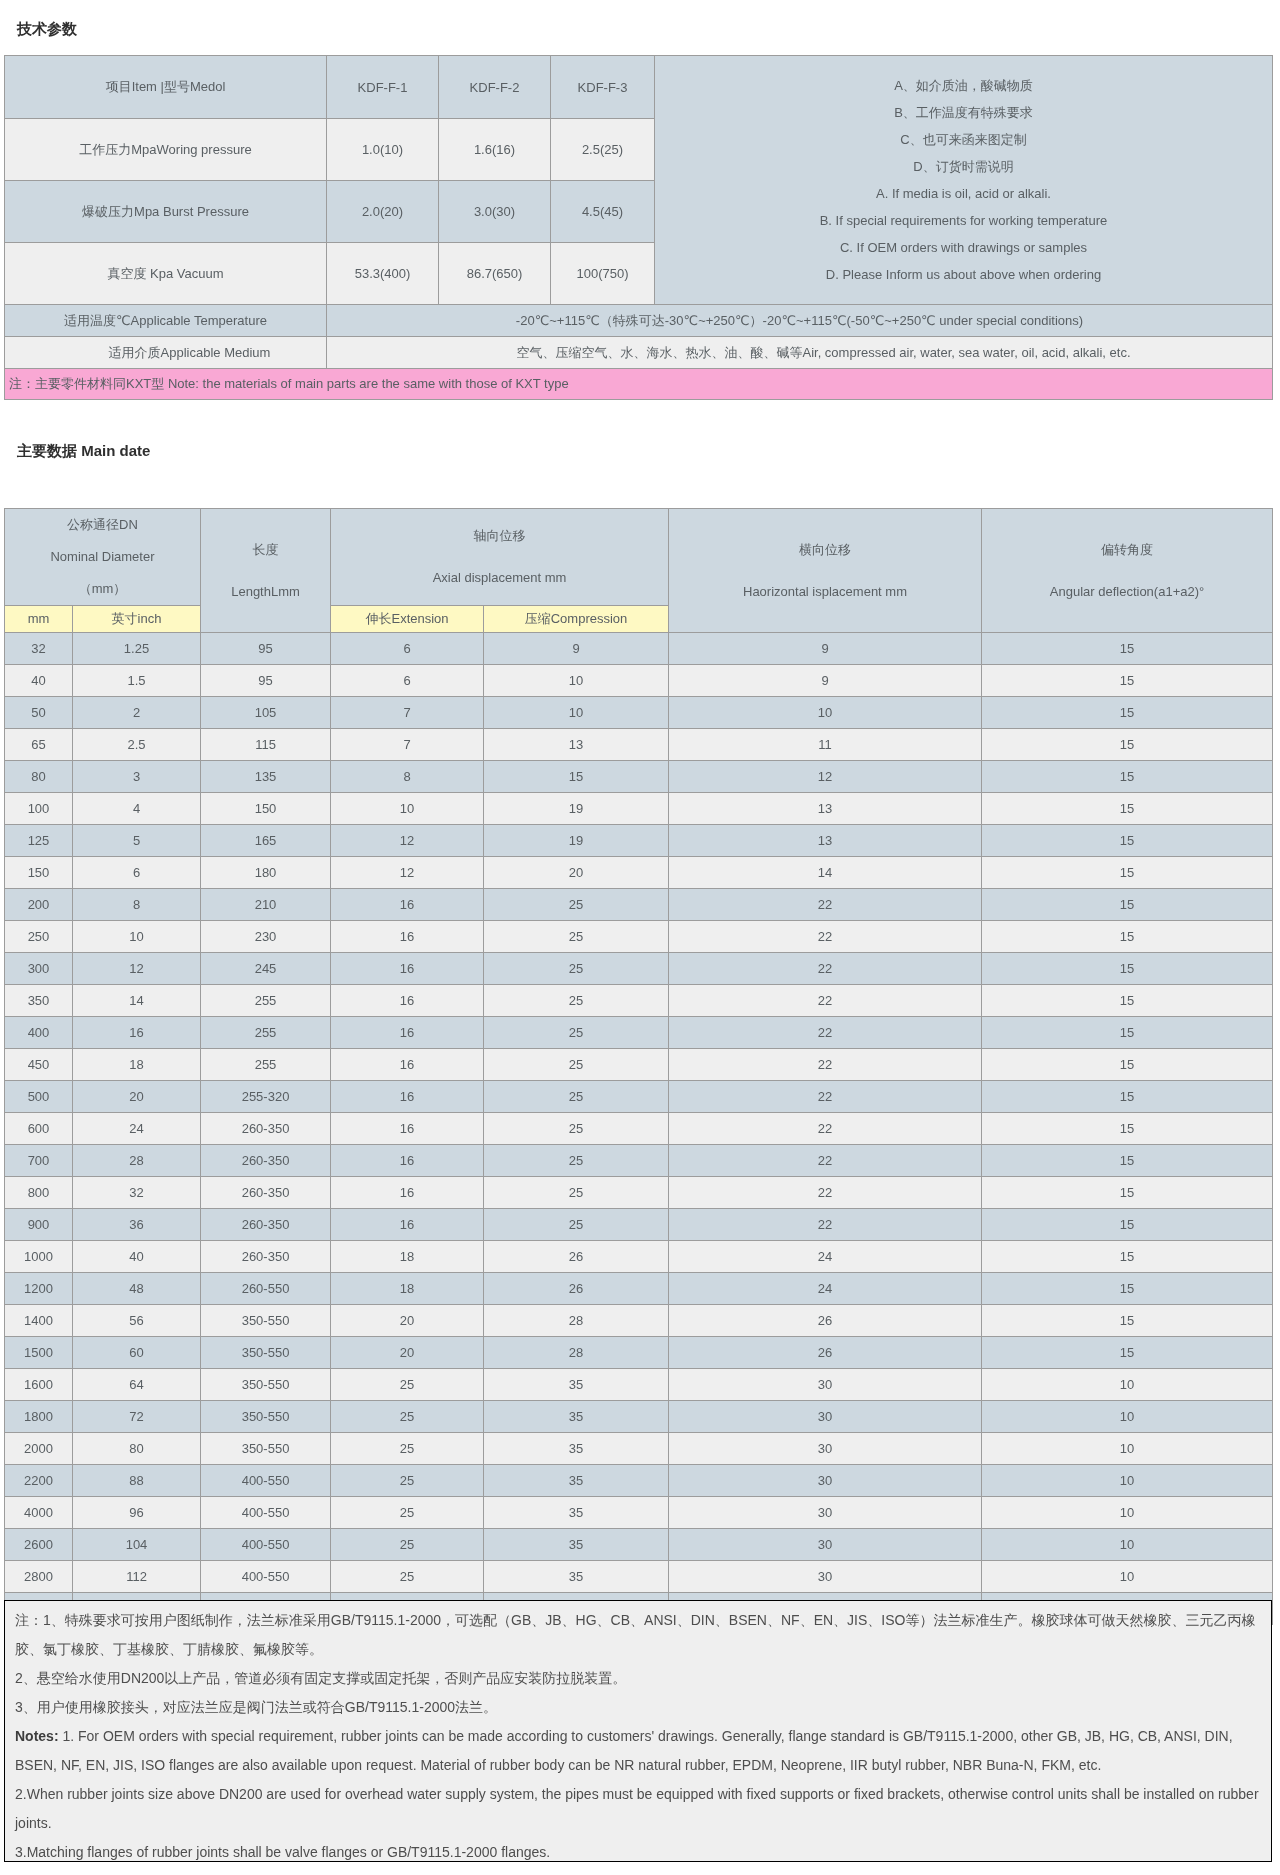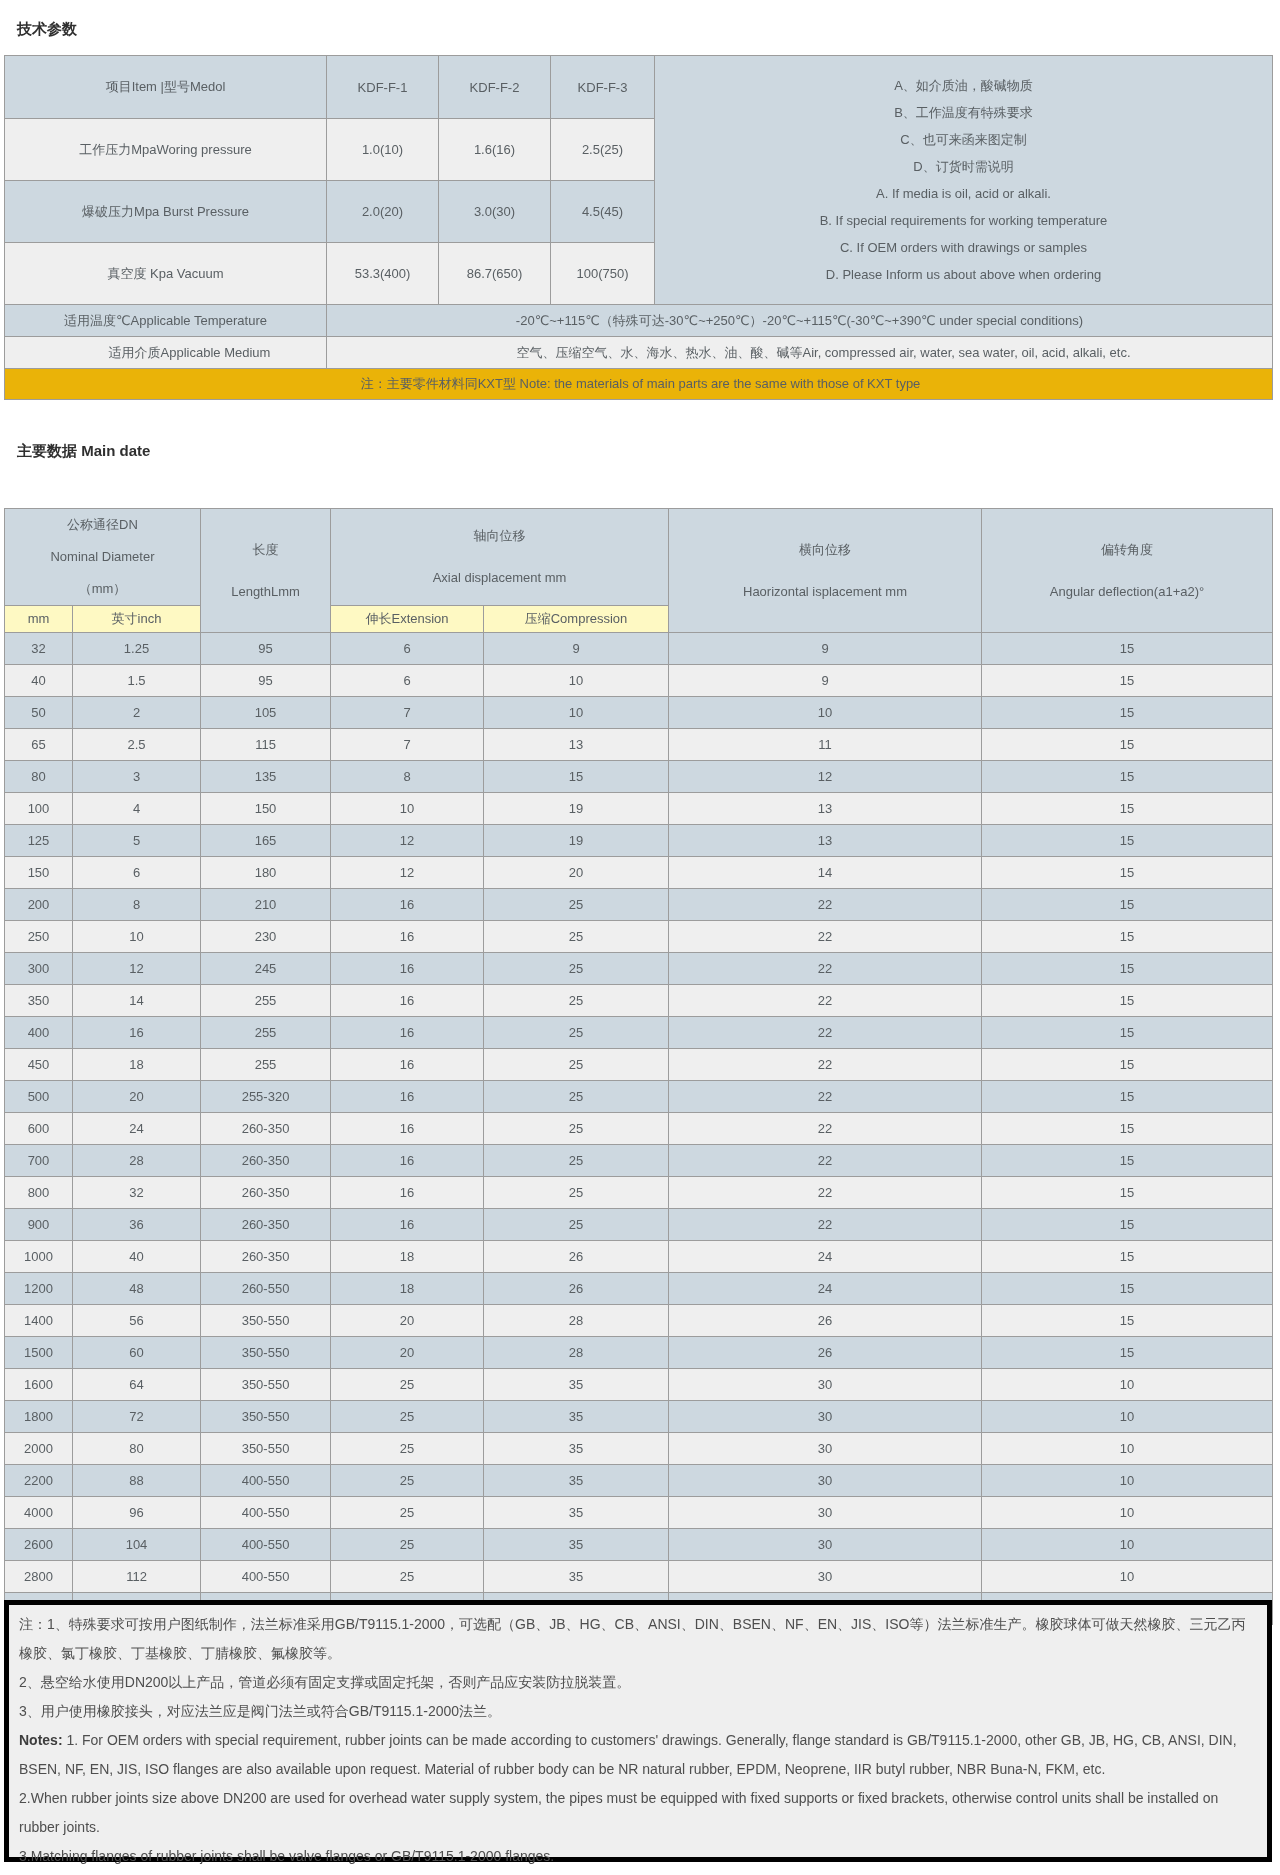--- a/index.html
+++ b/index.html
@@ -15,31 +15,31 @@
   .r-light td{background:#efefef;}
   
   .tech{top:55px;width:1268px;}
   .tech .h62 td{height:62px;}
   .tech .h61 td{height:61px;}
   .tech .h31 td{height:31px;}
   .tech .h30 td{height:30px;}
   .side-notes div{line-height:27px;}
   .tech .r-temp td{background:#cdd8e0;}
   .tech .r-med td{background:#efefef;padding-left:48px;}
-  .tech .r-foot td{background:#eab308;text-align:center;padding-left:4px;}
+  .tech .r-foot td{background:#f9a8d4;text-align:left;padding-left:4px;}
   
   .main{top:508px;width:1268px;}
   .main thead .hdr-main th{height:96px;background:#cdd8e0;line-height:42px;}
   .main thead th.th-dn{line-height:32px;}
   .main thead .hdr-sub th{height:26px;background:#fef9c3;line-height:26px;}
   .main tbody td{height:31px;font-size:13px;}
   .hl{display:block;}
   
   .notes{position:absolute;left:4px;top:1600px;width:1268px;height:262px;box-sizing:border-box;
-         background:#efefef;border:5px solid #000000;padding:5px 10px;}
+         background:#efefef;border:1px solid #000000;padding:5px 10px;}
   .notes p{margin:0;font-size:14px;line-height:29px;color:#4e4e4e;}
   .notes b{font-weight:bold;color:#3d3d3d;}
 </style>
 </head>
 <body>
 
 <h2 class="sec-title t1">技术参数</h2>
 
 <table class="tech">
   <colgroup>
@@ -79,21 +79,21 @@
       <td>4.5(45)</td>
     </tr>
     <tr class="r-light h61">
       <td>真空度 Kpa Vacuum</td>
       <td>53.3(400)</td>
       <td>86.7(650)</td>
       <td>100(750)</td>
     </tr>
     <tr class="r-temp h31">
       <td>适用温度℃Applicable Temperature</td>
-      <td colspan="4">-20℃~+115℃（特殊可达-30℃~+250℃）-20℃~+115℃(-30℃~+390℃ under special conditions)</td>
+      <td colspan="4">-20℃~+115℃（特殊可达-30℃~+250℃）-20℃~+115℃(-50℃~+250℃ under special conditions)</td>
     </tr>
     <tr class="r-med h31">
       <td>适用介质Applicable Medium</td>
       <td colspan="4">空气、压缩空气、水、海水、热水、油、酸、碱等Air, compressed air, water, sea water, oil, acid, alkali, etc.</td>
     </tr>
     <tr class="r-foot h30">
       <td colspan="5">注：主要零件材料同KXT型 Note: the materials of main parts are the same with those of KXT type</td>
     </tr>
   </tbody>
 </table>

